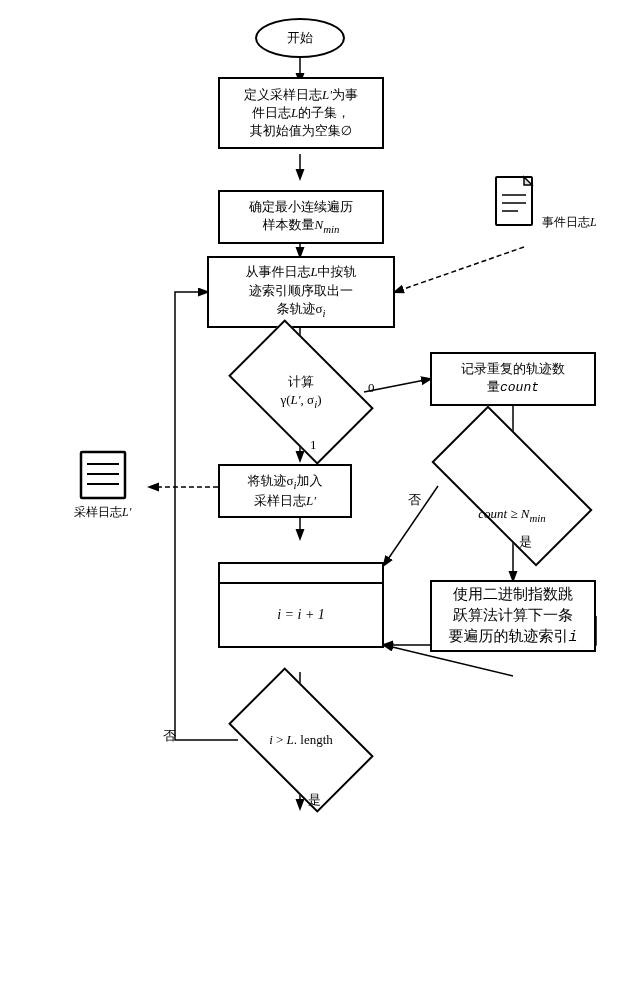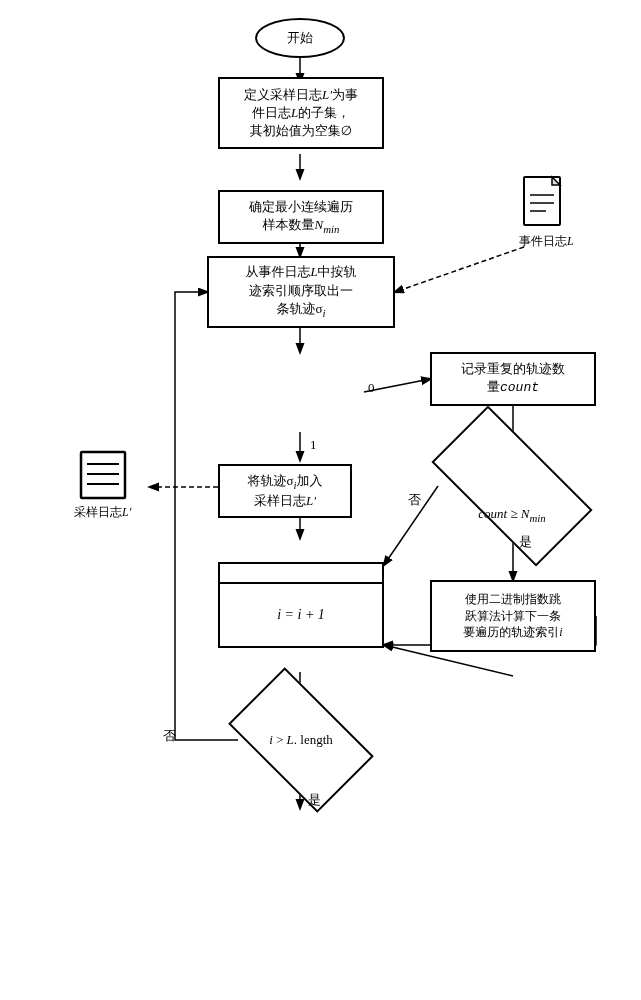--- a/index.html
+++ b/index.html
@@ -45,24 +45,23 @@
     }
 
     .rect {
       border: 2px solid #000;
       background: #fff;
     }
 
     .icon-doc {
       position: absolute;
       display: flex;
-      flex-direction: column;
-      align-items: center;
+      flex-direction: row;
+      align-items: flex-end;
       font-size: 12px;
-      margin-left: 25px;
     }
     .icon-doc-svg {
       width: 48px;
       height: 56px;
     }
     .icon-list {
       position: absolute;
       display: flex;
       flex-direction: column;
       align-items: center;
@@ -136,20 +135,26 @@
   </div>
 
   <div class="shape rect" style="left:218px; top:178px; width:166px; height:54px;margin-top:12px;">
     <span style="white-space:pre-line; font-size:13px;">确定最小连续遍历<br>样本数量<i>N<sub>min</sub></i></span>
   </div>
 
   <div class="shape rect" style="left:207px; top:256px; width:188px; height:72px;">
     <span style="white-space:pre-line; font-size:13px;">从事件日志<i>L</i>中按轨<br>迹索引顺序取出一<br>条轨迹σ<sub><i>i</i></sub></span>
   </div>
 
+  <div style="position:absolute; left:238px; top:352px; width:126px; height:80px;">
+    <div style="position:absolute; left:0; top:0; width:126px; height:80px; border:2px solid #000; background:#fff; transform:rotate(45deg); transform-origin:63px 40px;"></div>
+    <div style="position:absolute; left:0; top:0; width:126px; height:80px; display:flex; align-items:center; justify-content:center;">
+      <span style="font-size:13px; text-align:center; line-height:1.4;">计算<br>γ(<i>L'</i>, σ<sub><i>i</i></sub>)</span>
+    </div>
+  </div>
 
   <div style="position:absolute; left:368px; top:378px;">
     <span style="font-size:13px;">0</span>
   </div>
 
   <div style="position:absolute; left:310px; top:435px;">
     <span style="font-size:13px;">1</span>
   </div>
 
   <div class="shape rect" style="left:430px; top:352px; width:166px; height:54px;">
@@ -173,21 +178,21 @@
 
   <div class="shape rect" style="left:218px; top:464px; width:134px; height:54px;">
     <span style="white-space:pre-line; font-size:13px;">将轨迹σ<sub><i>i</i></sub>加入<br>采样日志<i>L'</i></span>
   </div>
 
   <div class="shape rect" style="left:218px; top:562px; width:166px; height:54px;">
     <span style="font-size:14px; font-style:italic;"><i>count</i> = 0</span>
   </div>
 
   <div class="shape rect" style="left:430px; top:580px; width:166px; height:72px;">
-    <span style="white-space:pre-line; font-size:12px;">使用二进制指数跳<br>跃算法计算下一条<br>要遍历的轨迹索引<i>i</i></span>
+    <span style="white-space:pre-line; font-size:15px;font-family:Liberation Mono, monospace;">使用二进制指数跳<br>跃算法计算下一条<br>要遍历的轨迹索引<i>i</i></span>
   </div>
 
   <div class="shape rect" style="left:218px; top:582px; width:166px; height:66px;">
     <span style="font-size:14px; font-style:italic;"><i>i</i> = <i>i</i> + 1</span>
   </div>
 
   <div style="position:absolute; left:238px; top:700px; width:126px; height:80px;">
     <div style="position:absolute; left:0; top:0; width:126px; height:80px; border:2px solid #000; background:#fff; transform:rotate(45deg); transform-origin:63px 40px;"></div>
     <div style="position:absolute; left:0; top:0; width:126px; height:80px; display:flex; align-items:center; justify-content:center;">
       <span style="font-size:13px; line-height:1.4;"><i>i</i> &gt; <i>L</i>. length</span>

